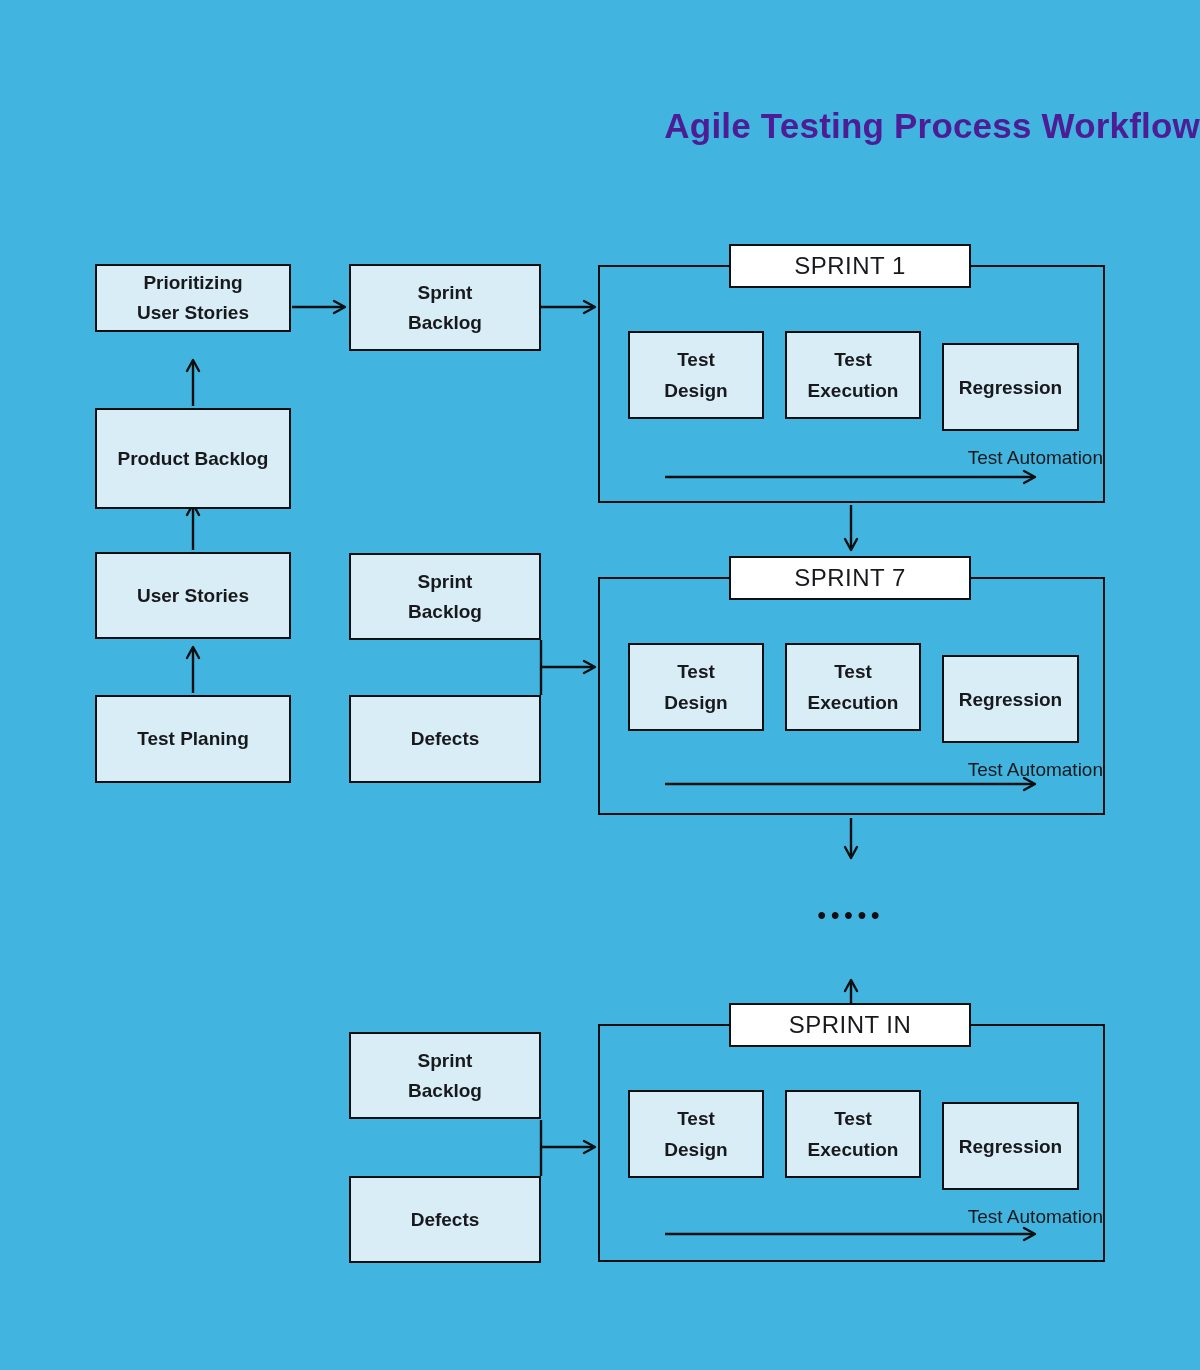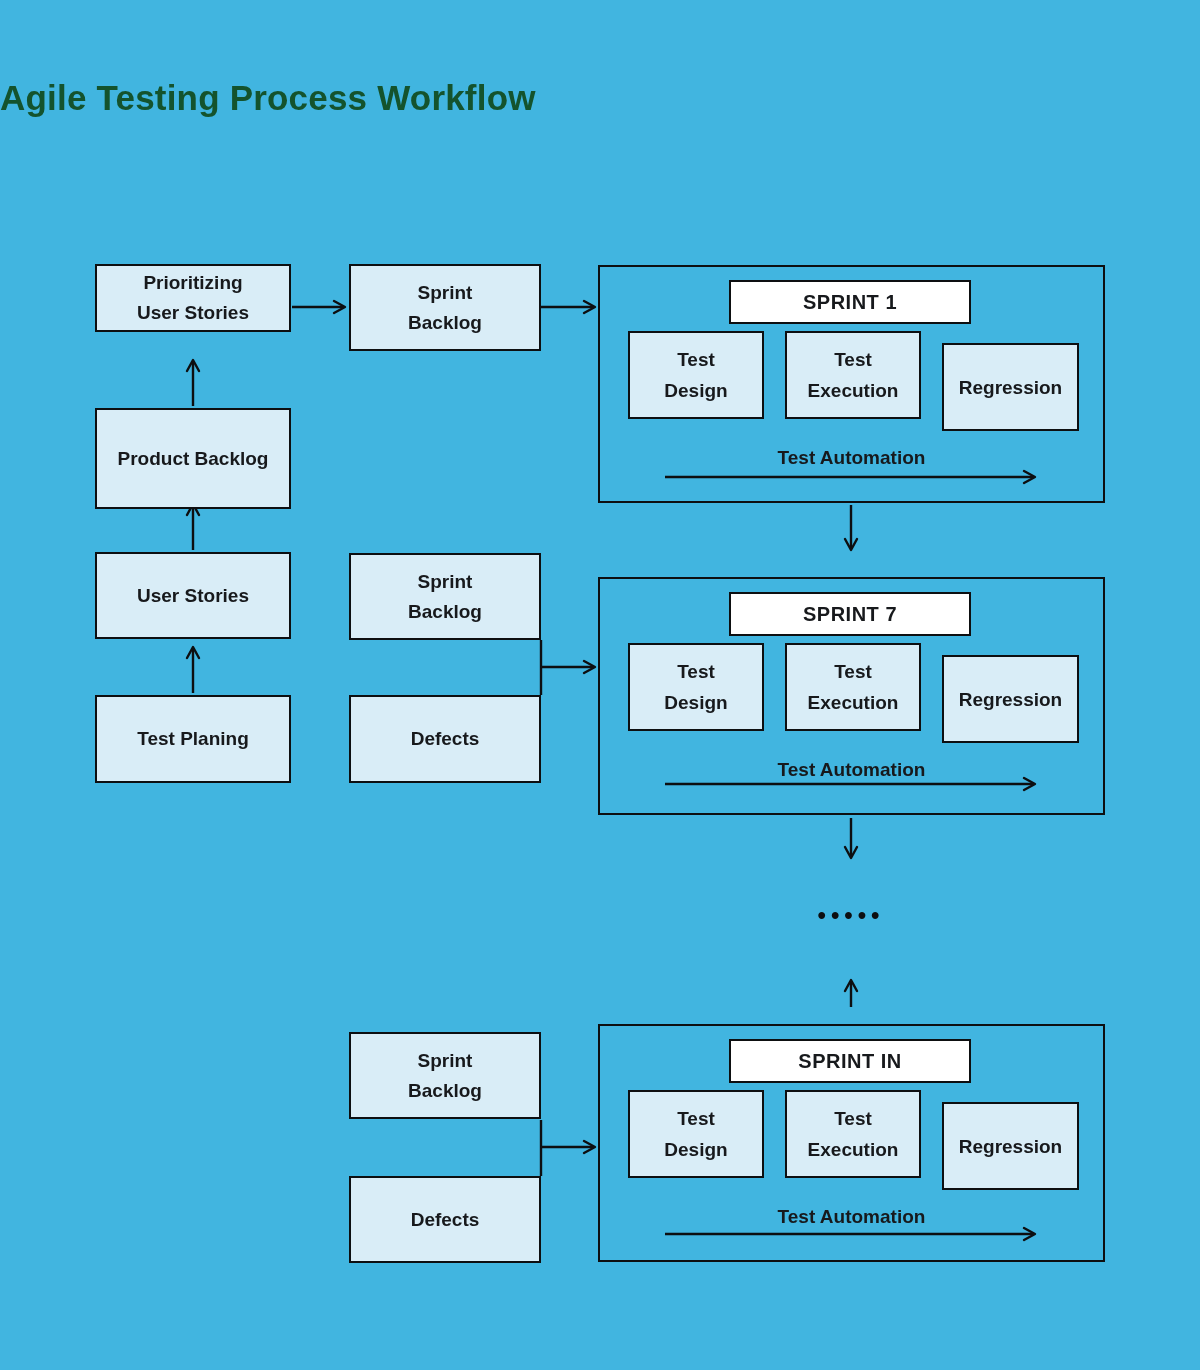--- a/index.html
+++ b/index.html
@@ -7,24 +7,24 @@
     font-family:"Liberation Sans","DejaVu Sans",sans-serif;
     background:var(--background,#41b5e0);
   }
   .canvas{
     position:relative;
     width:1200px;height:1370px;
     background:var(--background,#41b5e0);
     overflow:hidden;
   }
   .title{
-    position:absolute;top:78px;left:0;width:1200px;
-    text-align:left;
+    position:absolute;top:106px;left:0;width:1200px;
+    text-align:right;
     font-size:35px;font-weight:700;letter-spacing:.2px;
-    color:#14532d;
+    color:#4c1d95;
     margin:0;
   }
   svg.overlay{
     position:absolute;left:0;top:0;width:1200px;height:1370px;
     z-index:1;
   }
   .node{
     position:absolute;
     background:var(--node-fill,#d9edf7);
     border:2px solid var(--node-border,#0d0f11);
@@ -44,43 +44,42 @@
     background:transparent;
     z-index:2;
   }
   .sprint-label{
     position:absolute;
     left:129px;top:-23px;width:242px;height:44px;
     background:var(--sprint-label-bg,#ffffff);
     border:2px solid var(--node-border,#0d0f11);
     box-sizing:border-box;
     display:flex;align-items:center;justify-content:center;
-    font-size:20px;font-weight:700;letter-spacing:.5px;
+    font-size:24px;font-weight:400;letter-spacing:.5px;
     color:var(--text,#17191c);
     z-index:3;
-    margin-top:36px;
   }
   .inner{
     position:absolute;top:64px;height:88px;
     background:var(--node-fill,#d9edf7);
     border:2px solid var(--node-border,#0d0f11);
     box-sizing:border-box;
     display:flex;align-items:center;justify-content:center;
     text-align:center;
     font-size:19px;font-weight:700;line-height:31px;
     color:var(--text,#17191c);
     white-space:pre-line;
   }
   .inner.design{left:28px;width:136px;}
   .inner.execution{left:185px;width:136px;}
   .inner.regression{left:342px;width:137px;margin-top:12px;}
   .auto-label{
     position:absolute;left:0;top:180px;width:100%;
-    text-align:center;
-    font-size:19px;font-weight:700;
+    text-align:right;
+    font-size:19px;font-weight:400;
     color:var(--text,#17191c);
   }
   .dots{
     position:absolute;left:786px;top:901px;width:130px;
     text-align:center;
     font-size:24px;font-weight:700;letter-spacing:5px;
     color:#0d0f11;
     z-index:2;
   }
 </style>

